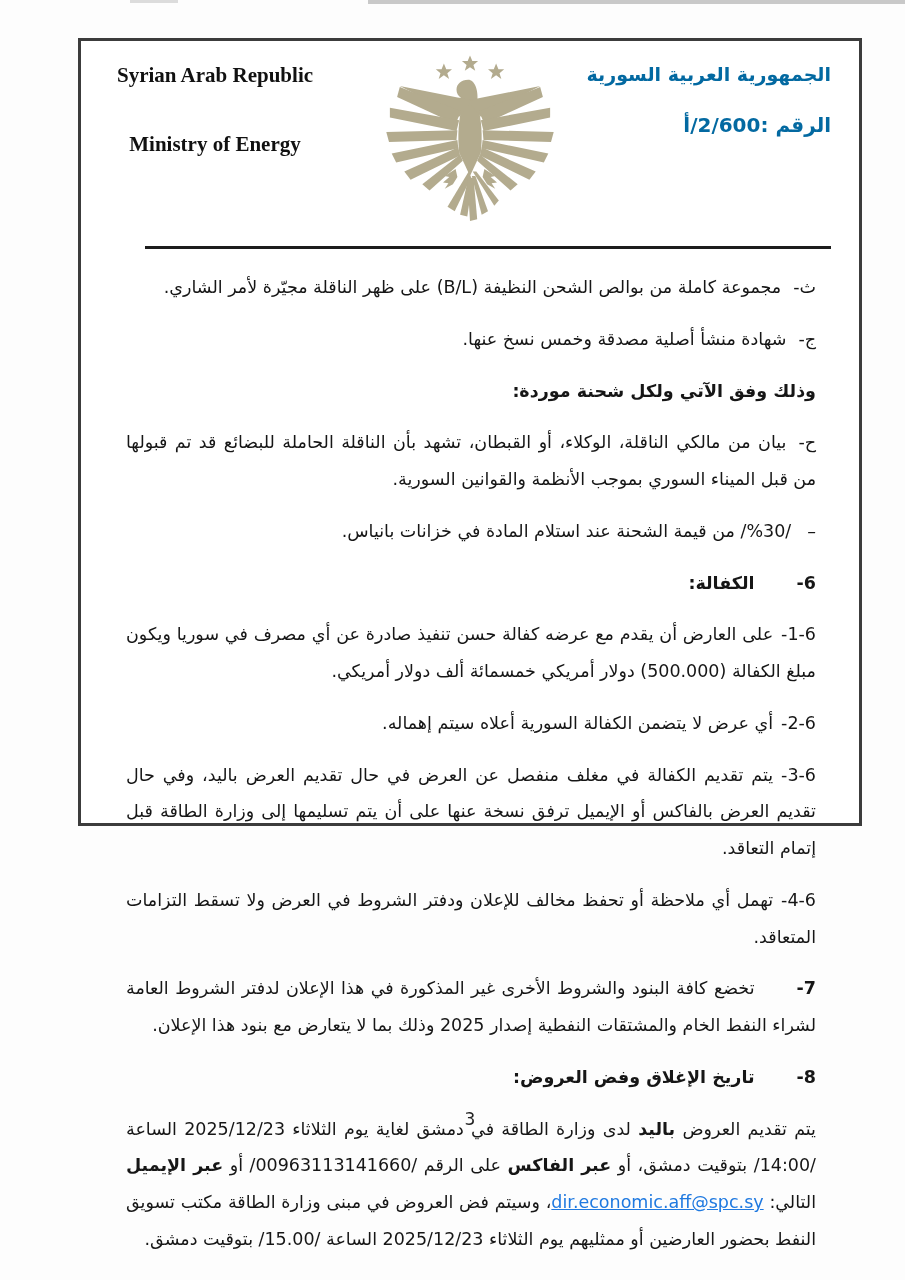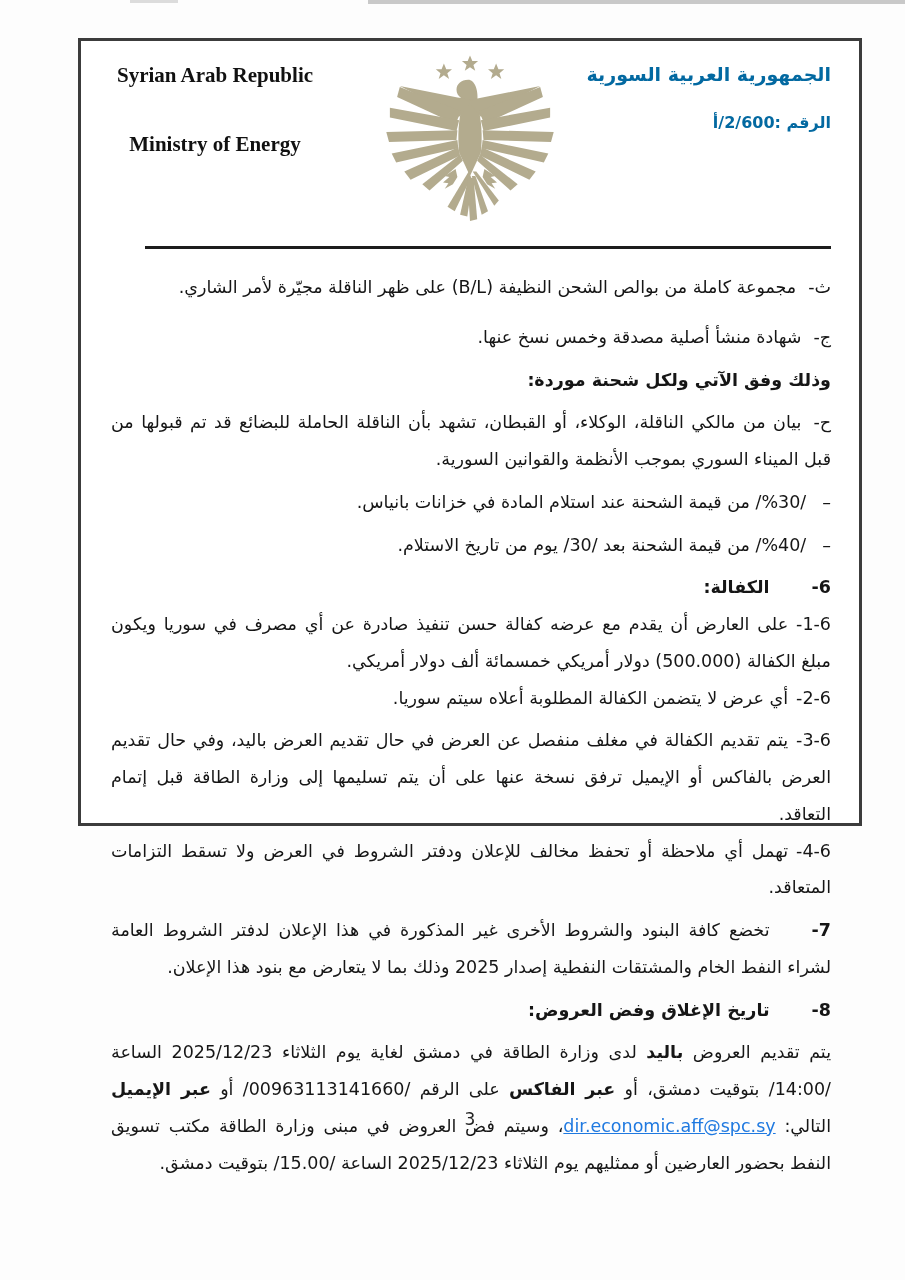--- a/index.html
+++ b/index.html
@@ -23,32 +23,32 @@
   .hdr-en { position:absolute; left:36px; top:22px;
     font-family:"Liberation Serif", serif; font-weight:bold;
     font-size:21px; color:#111; }
   .hdr-en .line2 { margin-top:44px;text-align:center; }
 
   .hdr-emblem { position:absolute; left:50%; top:14px; transform:translateX(-50%); }
 
   .hdr-ar { position:absolute; right:28px; top:22px; direction:rtl; text-align:right;
     font-weight:bold; font-size:19px; color:#0369a1; }
   .hdr-ar .line2 { margin-top:40px; }
-  .hdr-ar .ref-line { margin-top:28px; font-size:16px; }
+  .hdr-ar .ref-line { margin-top:28px; font-size:20px; }
   .ltr-override { unicode-bidi:bidi-override; direction:ltr; }
 
   .divider { position:absolute; top:205px; left:64px; right:28px; height:3px; background:#1c1c1c; }
 
   
   .body-text {
     position:absolute; top:222px; left:30px; right:28px;
     direction:rtl; text-align:justify;
     font-size:17.5px; line-height:2.1; color:#161616;
   }
-  .para { margin:0; }
+  .para { margin:15px; }
   .mt-sm { margin-top:6px; }
   .mt-md { margin-top:13px; }
   .marker { unicode-bidi:bidi-override; direction:rtl; margin-left:8px; }
   .letter-marker { margin-left:12px; }
   .bullet-row { }
   .bullet-dash { margin-left:16px; }
   .sec-head { font-weight:bold; }
   .sec-num { unicode-bidi:bidi-override; direction:rtl; font-weight:bold; margin-left:42px; }
   .bold { font-weight:bold; }
   .email-link { color:#1f79e0; text-decoration:underline; text-decoration-color:#1f79e0; cursor:pointer; }
@@ -120,26 +120,25 @@
 
     <p class="para mt-sm"><span class="marker letter-marker">ث-</span><span>مجموعة كاملة من بوالص الشحن النظيفة (B/L) على ظهر الناقلة مجيّرة لأمر الشاري.</span></p>
 
     <p class="para mt-md"><span class="marker letter-marker">ج-</span><span>شهادة منشأ أصلية مصدقة وخمس نسخ عنها.</span></p>
 
     <p class="para mt-sm sec-head">وذلك وفق الآتي ولكل شحنة موردة:</p>
 
     <p class="para mt-sm"><span class="marker letter-marker">ح-</span><span>بيان من مالكي الناقلة، الوكلاء، أو القبطان، تشهد بأن الناقلة الحاملة للبضائع قد تم قبولها من قبل الميناء السوري بموجب الأنظمة والقوانين السورية.</span></p>
 
     <p class="para mt-sm bullet-row"><span class="bullet-dash">–</span><span>/%30/ من قيمة الشحنة عند استلام المادة في خزانات بانياس.</span></p>
-    <p class="para mt-sm bullet-row"><span class="bullet-dash">–</span><span>/%40/ من قيمة الشحنة بعد /30/ يوم من تاريخ الاستلام.</span></p>
 
     <p class="para mt-sm"><span class="sec-num">6-</span><span class="sec-head">الكفالة:</span></p>
 
     <p class="para"><span class="marker">6-1-</span><span>على العارض أن يقدم مع عرضه كفالة حسن تنفيذ صادرة عن أي مصرف في سوريا ويكون مبلغ الكفالة (500.000) دولار أمريكي خمسمائة ألف دولار أمريكي.</span></p>
-    <p class="para"><span class="marker">6-2-</span><span>أي عرض لا يتضمن الكفالة المطلوبة أعلاه سيتم سوريا.</span></p>
+    <p class="para"><span class="marker">6-2-</span><span>أي عرض لا يتضمن الكفالة السورية أعلاه سيتم إهماله.</span></p>
     <p class="para mt-sm"><span class="marker">6-3-</span><span>يتم تقديم الكفالة في مغلف منفصل عن العرض في حال تقديم العرض باليد، وفي حال تقديم العرض بالفاكس أو الإيميل ترفق نسخة عنها على أن يتم تسليمها إلى وزارة الطاقة قبل إتمام التعاقد.</span></p>
     <p class="para"><span class="marker">6-4-</span><span>تهمل أي ملاحظة أو تحفظ مخالف للإعلان ودفتر الشروط في العرض ولا تسقط التزامات المتعاقد.</span></p>
 
     <p class="para mt-sm"><span class="sec-num">7-</span><span>تخضع كافة البنود والشروط الأخرى غير المذكورة في هذا الإعلان لدفتر الشروط العامة لشراء النفط الخام والمشتقات النفطية إصدار 2025 وذلك بما لا يتعارض مع بنود هذا الإعلان.</span></p>
 
     <p class="para mt-sm"><span class="sec-num">8-</span><span class="sec-head">تاريخ الإغلاق وفض العروض:</span></p>
 
     <p class="para mt-sm"><span>يتم تقديم العروض </span><span class="bold">باليد</span><span> لدى وزارة الطاقة في دمشق لغاية يوم الثلاثاء 2025/12/23 الساعة /14:00/ بتوقيت دمشق، أو </span><span class="bold">عبر الفاكس</span><span> على الرقم /00963113141660/ أو </span><span class="bold">عبر الإيميل</span><span> التالي: </span><a class="email-link" style="color: rgb(31, 121, 224); text-decoration-color: rgb(31, 121, 224);">dir.economic.aff@spc.sy</a><span>، وسيتم فض العروض في مبنى وزارة الطاقة مكتب تسويق النفط بحضور العارضين أو ممثليهم يوم الثلاثاء 2025/12/23 الساعة /15.00/ بتوقيت دمشق.</span></p>
 
   </div>

